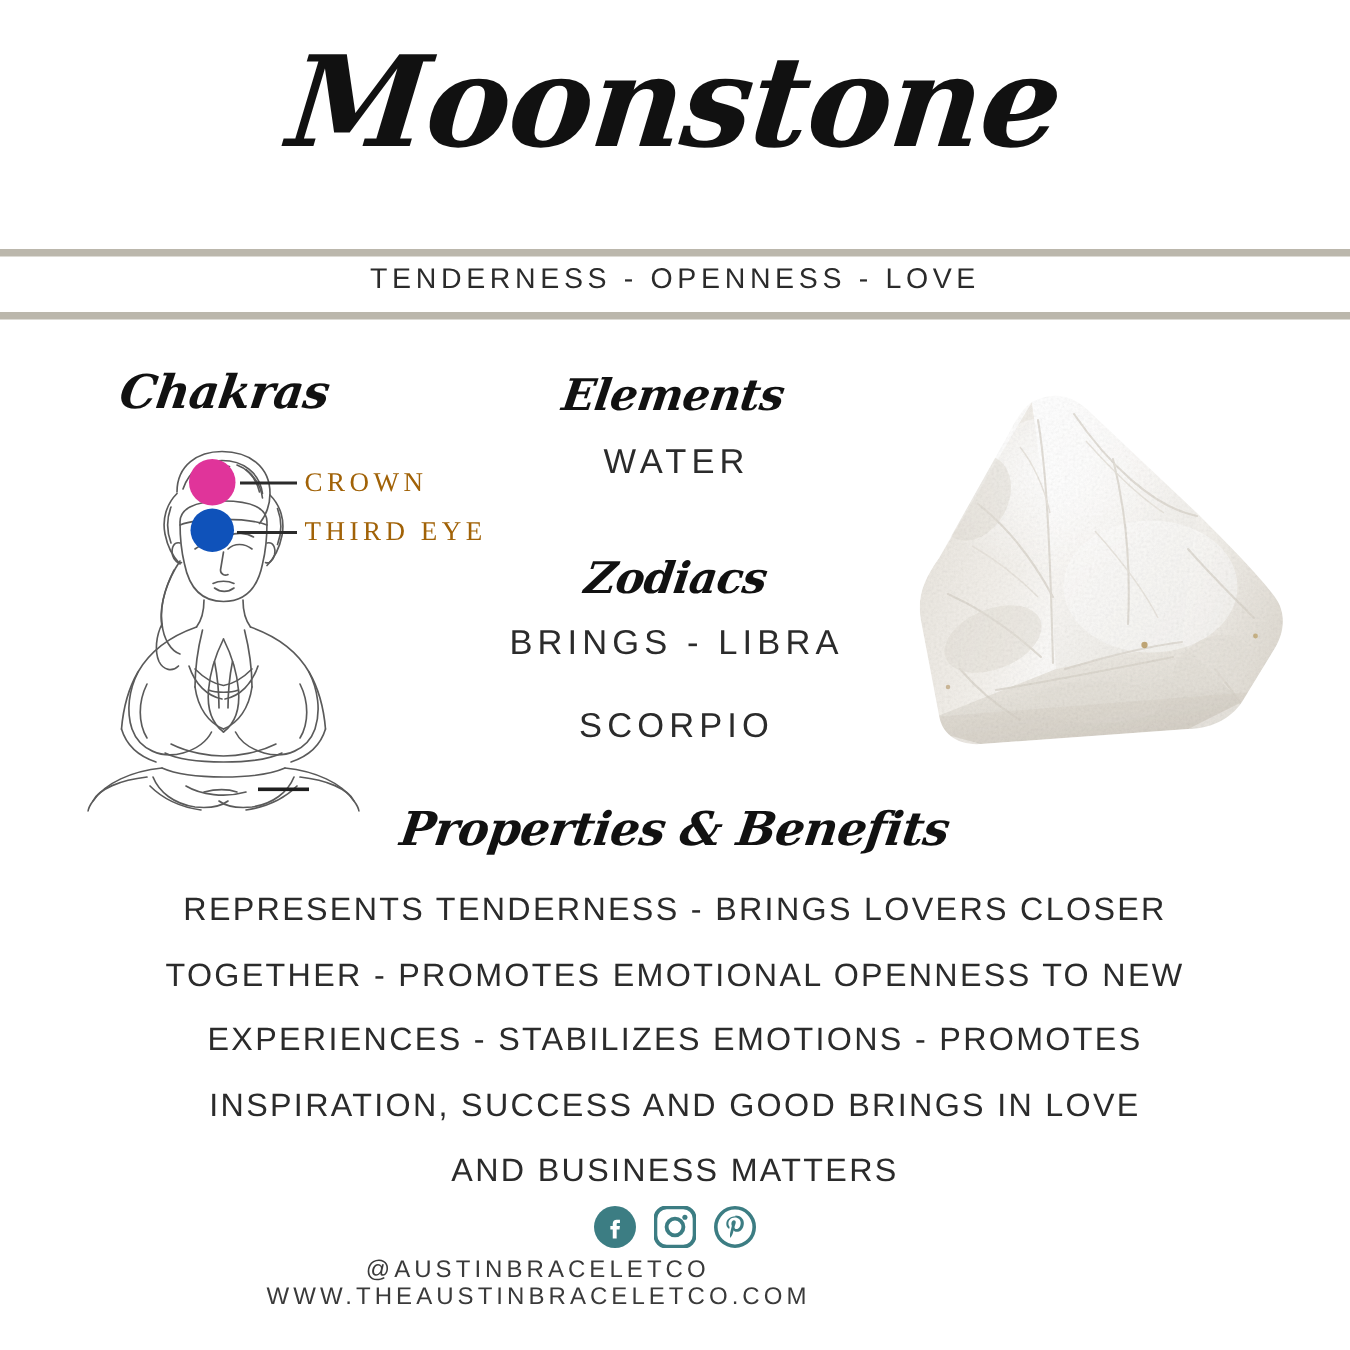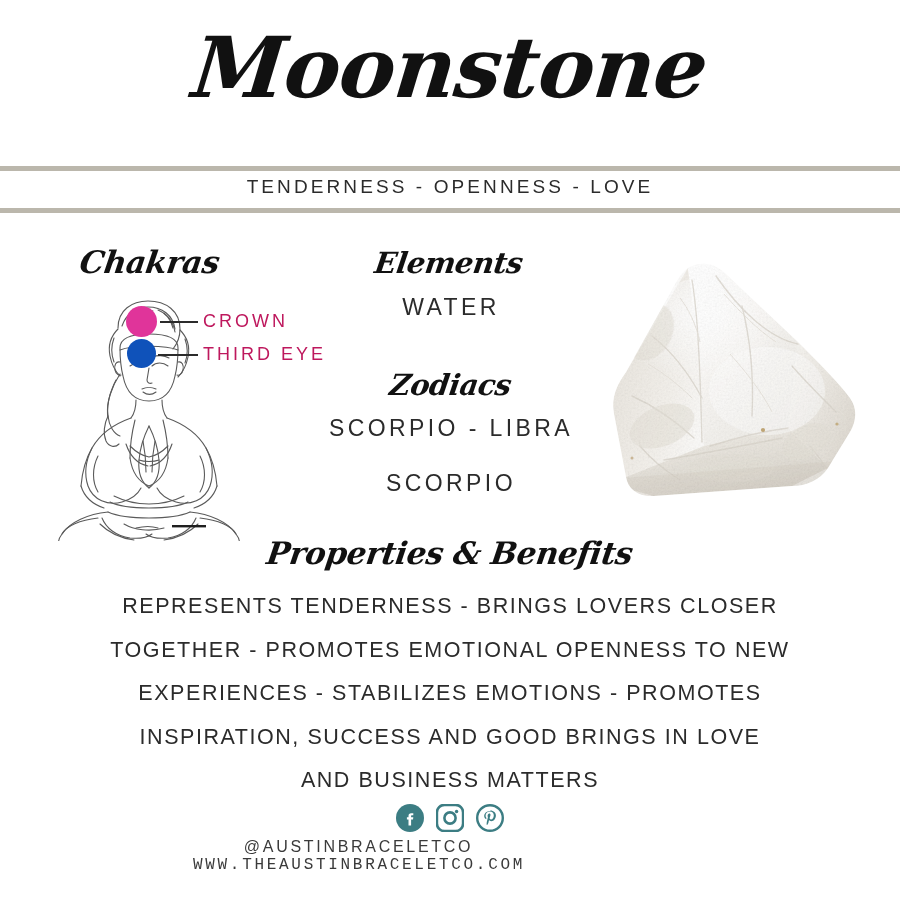--- a/index.html
+++ b/index.html
@@ -82,24 +82,24 @@
   }
   .figure-box {
     position: absolute;
     left: 40px;
     top: 296px;
     width: 210px;
     height: 245px;
   }
   .chakra-label {
     position: absolute;
-    font-family: Liberation Sans, sans-serif;
+    font-family: Liberation Serif, serif;
     font-size: 18px;
     letter-spacing: 3px;
-    color: #be185d;
+    color: #a16207;
     white-space: nowrap;
   }
   .label-crown { left: 203px; top: 311px; }
   .label-thirdeye { left: 203px; top: 344px; }
   .leader {
     position: absolute;
     height: 2px;
     background: #2b2b2b;
   }
   .leader-crown  { left: 160px; top: 321px; width: 38px; }
@@ -203,21 +203,21 @@
     font-family: "Liberation Sans", sans-serif;
     font-size: 16px;
     letter-spacing: 2.7px;
     color: #3a3a3a;
   }
   .website {
     position: absolute;
     left: 0; top: 856px;
     width: 718px;
     text-align: center;
-    font-family: Liberation Mono, monospace;
+    font-family: Liberation Sans, sans-serif;
     font-size: 16px;
     letter-spacing: 2.7px;
     color: #3a3a3a;
   }
 </style>
 </head>
 <body>
 
 <div id="page">
 
@@ -331,21 +331,21 @@
   <div class="chakra-label label-thirdeye">THIRD EYE</div>
 
   <div class="elements-head">
     <span class="script">Elements</span>
   </div>
   <div class="centercol value-line water">WATER</div>
 
   <div class="centercol zodiacs-head">
     <span class="script">Zodiacs</span>
   </div>
-  <div class="centercol value-line zodiac1">SCORPIO - LIBRA</div>
+  <div class="centercol value-line zodiac1">BRINGS - LIBRA</div>
   <div class="centercol value-line zodiac2">SCORPIO</div>
 
   <div class="stone-box">
     <svg viewBox="0 0 290 285" width="290" height="285" aria-hidden="true">
       <defs>
         <linearGradient id="gMain" x1="0.15" y1="0.05" x2="0.85" y2="0.95">
           <stop offset="0%" stop-color="#ffffff"></stop>
           <stop offset="42%" stop-color="#f9f7f4"></stop>
           <stop offset="100%" stop-color="#eceae5"></stop>
         </linearGradient>

